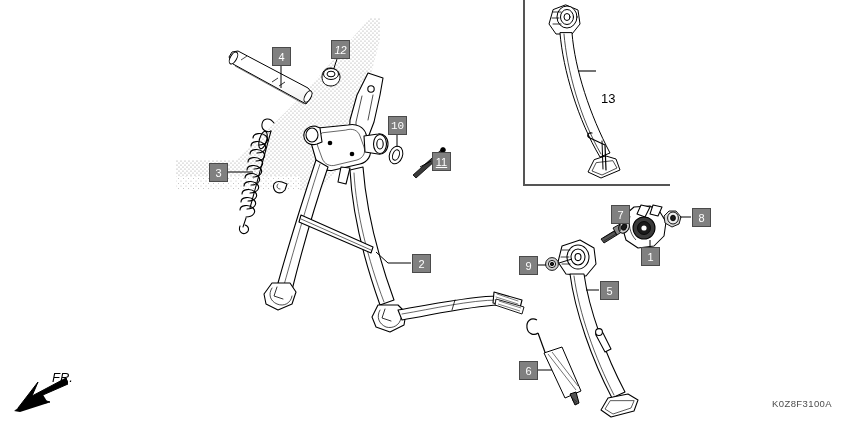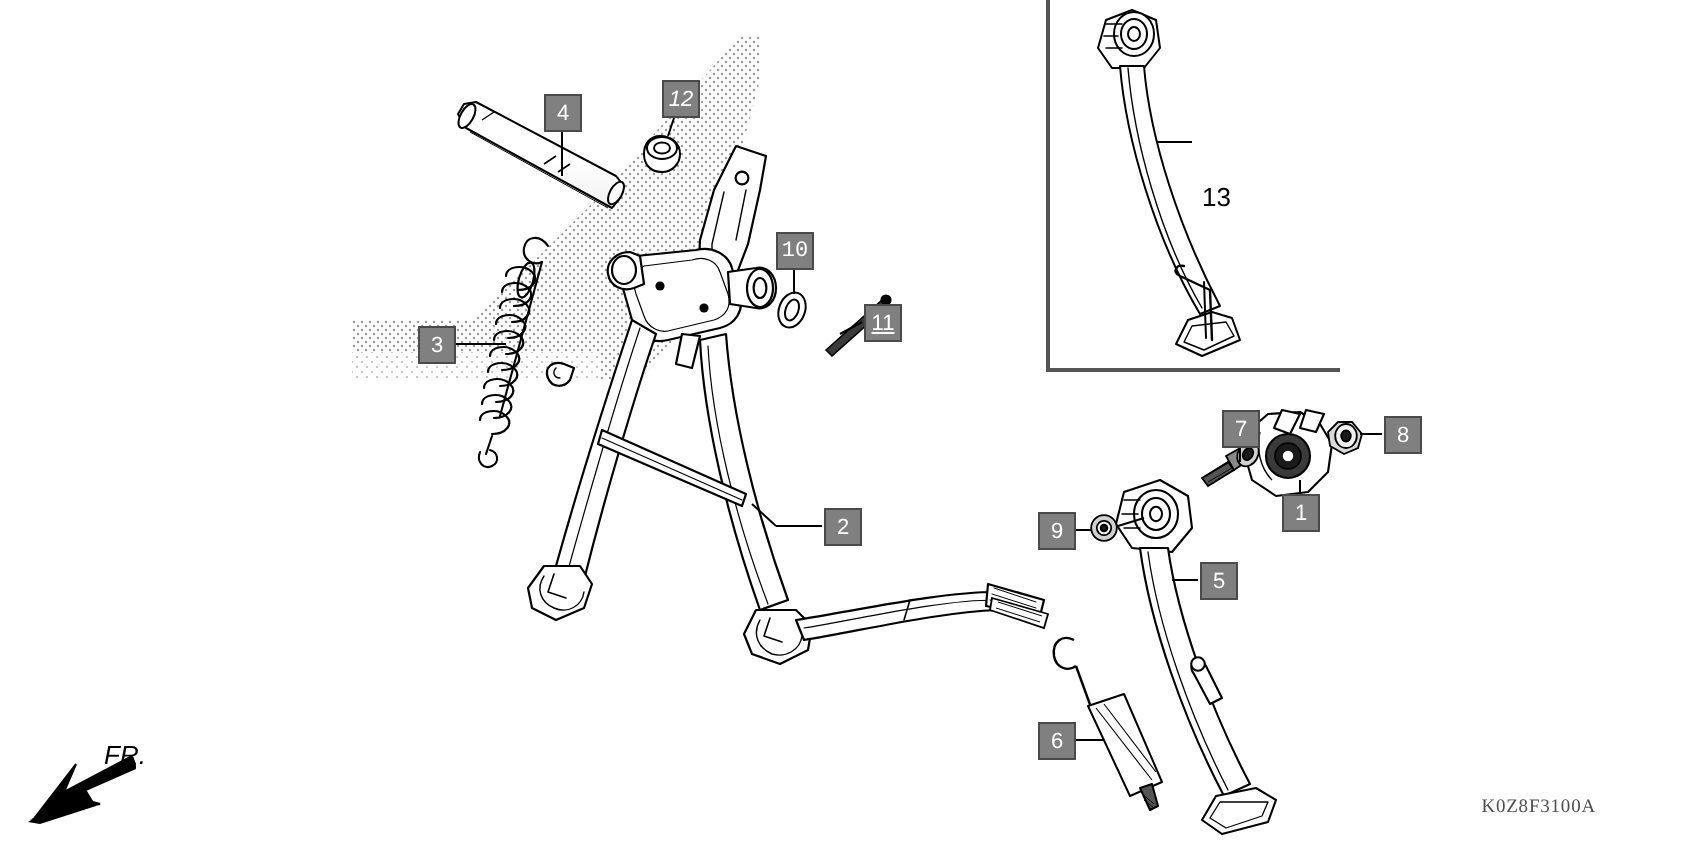--- a/index.html
+++ b/index.html
@@ -41,24 +41,24 @@
   .plain-label {
     position: absolute;
     color: #000000;
     font-family: "Liberation Sans", sans-serif;
     font-size: 13px;
     line-height: 14px;
     white-space: nowrap;
   }
   #part-number {
     position: absolute;
-    right: 44px;
+    right: 10px;
     bottom: 12px;
     color: #4d4d4d;
-    font-family: Liberation Serif, serif;
+    font-family: Liberation Sans, sans-serif;
     font-size: 9.5px;
     letter-spacing: 0.4px;
     white-space: nowrap;
   }
   #fr-label {
     position: absolute;
     left: 33px;
     top: 370px;
     color: #000000;
     font-family: "Liberation Sans", sans-serif;

